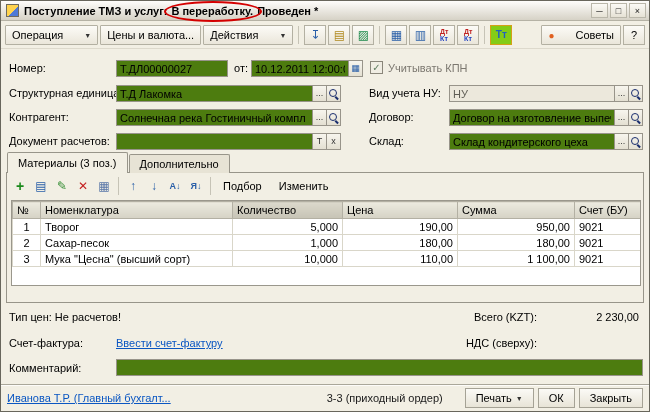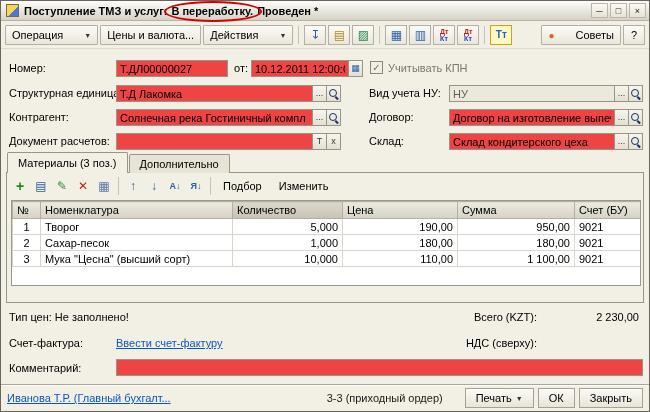--- a/index.html
+++ b/index.html
@@ -19,37 +19,37 @@
   .wbtn{width:17px;height:15px;margin-left:2px;display:flex;align-items:center;justify-content:center;font-size:9px;color:#222;
     border:1px solid #bab7aa;background:linear-gradient(#fbfaf6,#e6e2d5);cursor:pointer}
 
   
   .toolbar{position:absolute;left:0;top:21px;right:0;height:27px;display:flex;align-items:center;padding:0 4px;gap:2px;border-bottom:1px solid #ddd9cc}
   .tbtn{height:20px;display:inline-flex;align-items:center;gap:21px;padding:0 6px;cursor:pointer;
     background:linear-gradient(#fcfbf7,#eae6da);border:1px solid #b3b0a2;border-radius:1px;white-space:nowrap}
   .caret{font-size:7px;color:#333}
   .ibtn{width:22px;height:20px;display:inline-flex;align-items:center;justify-content:center;cursor:pointer;
     background:linear-gradient(#fcfbf7,#eae6da);border:1px solid #b3b0a2}
-  .ibtn.pressed{background:#fef9c3;border:1px solid #d4a017}
+  .ibtn.pressed{background:#84cc16;border:1px solid #d4a017}
   .ic{font-size:12px;line-height:1;color:#2a5fa8}
   .ic.gold{color:#b08a20}
   .ic.green{color:#1f8a4c}
   .dtkt{display:flex;flex-direction:column;font-size:7px;line-height:7px;font-weight:bold}
   .dtkt .t{color:#c02020}
   .dtkt .b{color:#2040c0}
   .ic.tt{color:#2060c0;font-weight:bold;font-size:10px}
   .tips-ic{color:#e06020;font-size:10px}
   .vsep{width:1px;height:18px;background:#c6c3b6;margin:0 3px}
   .tspacer{flex:1}
 
   
   .lbl{position:absolute;white-space:nowrap}
   .lbl.gray{color:#7c7870}
   .fieldwrap{position:absolute;display:flex;height:17px}
-  .tinput{flex:1;min-width:0;height:17px;border:1px solid #98948a;background:#ef4444;padding:0 3px;font:11px "Liberation Sans","DejaVu Sans",sans-serif;color:#000}
+  .tinput{flex:1;min-width:0;height:17px;border:1px solid #98948a;background:#4d7c0f;padding:0 3px;font:11px "Liberation Sans","DejaVu Sans",sans-serif;color:#000}
   .tinput.disabled{background:#ece8dc;color:#5f5d55}
   .sq{width:15px;height:17px;margin-left:-1px;flex:0 0 auto;display:flex;align-items:center;justify-content:center;cursor:pointer;
     border:1px solid #98948a;background:linear-gradient(#f7f5ee,#e4e0d2);font-size:9px;color:#333;line-height:1}
   .mag{position:relative;width:11px;height:11px;display:inline-block}
   .mag::before{content:"";position:absolute;left:1px;top:1px;width:6px;height:6px;border:1px solid #1a2e6e;border-radius:50%}
   .mag::after{content:"";position:absolute;left:8px;top:8px;width:4px;height:2px;background:#1a2e6e;transform:rotate(45deg);transform-origin:0 0}
   .checkbox{position:absolute;width:13px;height:13px;border:1px solid #8a867a;background:#f0ede3;display:flex;align-items:center;justify-content:center}
   .check{font-size:10px;font-weight:bold;color:#5f7d5f;line-height:1}
 
   
@@ -325,21 +325,21 @@
             <td class="num">10,000</td>
             <td class="num">110,00</td>
             <td class="num">1 100,00</td>
             <td>9021</td>
           </tr>
         </tbody>
       </table>
     </div>
   </div>
 
-  <span class="lbl" style="left:8px;top:310px">Тип цен: Не заполнено!</span>
+  <span class="lbl" style="left:8px;top:310px">Тип цен: Не расчетов!</span>
   <span class="lbl" style="right:112px;top:310px">Всего (KZT):</span>
   <span class="total" style="right:10px;top:310px;width:96px">2 230,00</span>
 
   <span class="lbl" style="left:8px;top:336px">Счет-фактура:</span>
   <span class="lbl link" style="left:115px;top:336px">Ввести счет-фактуру</span>
   <span class="lbl" style="right:112px;top:336px">НДС (сверху):</span>
 
   <span class="lbl" style="left:8px;top:361px">Комментарий:</span>
   <div class="fieldwrap" style="left:115px;top:358px;width:527px">
     <input class="tinput" value="" style="">

